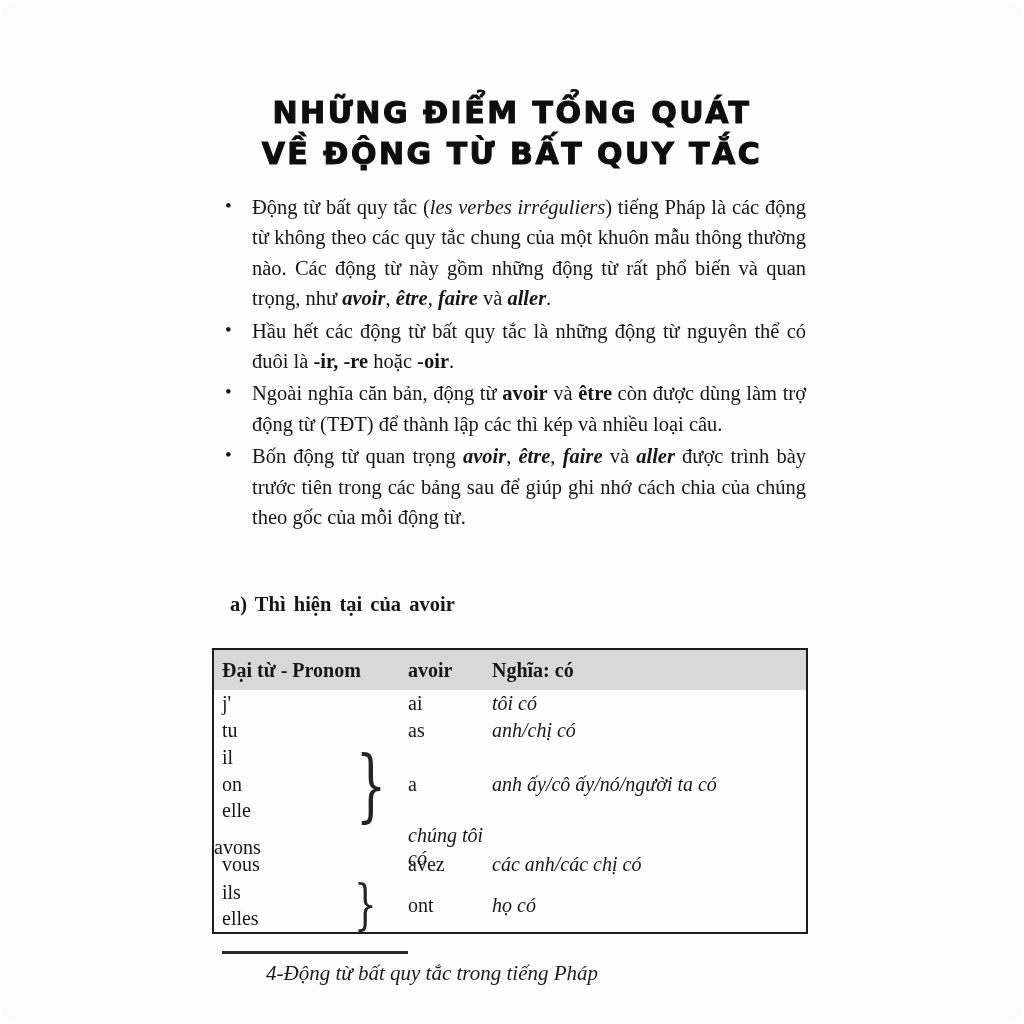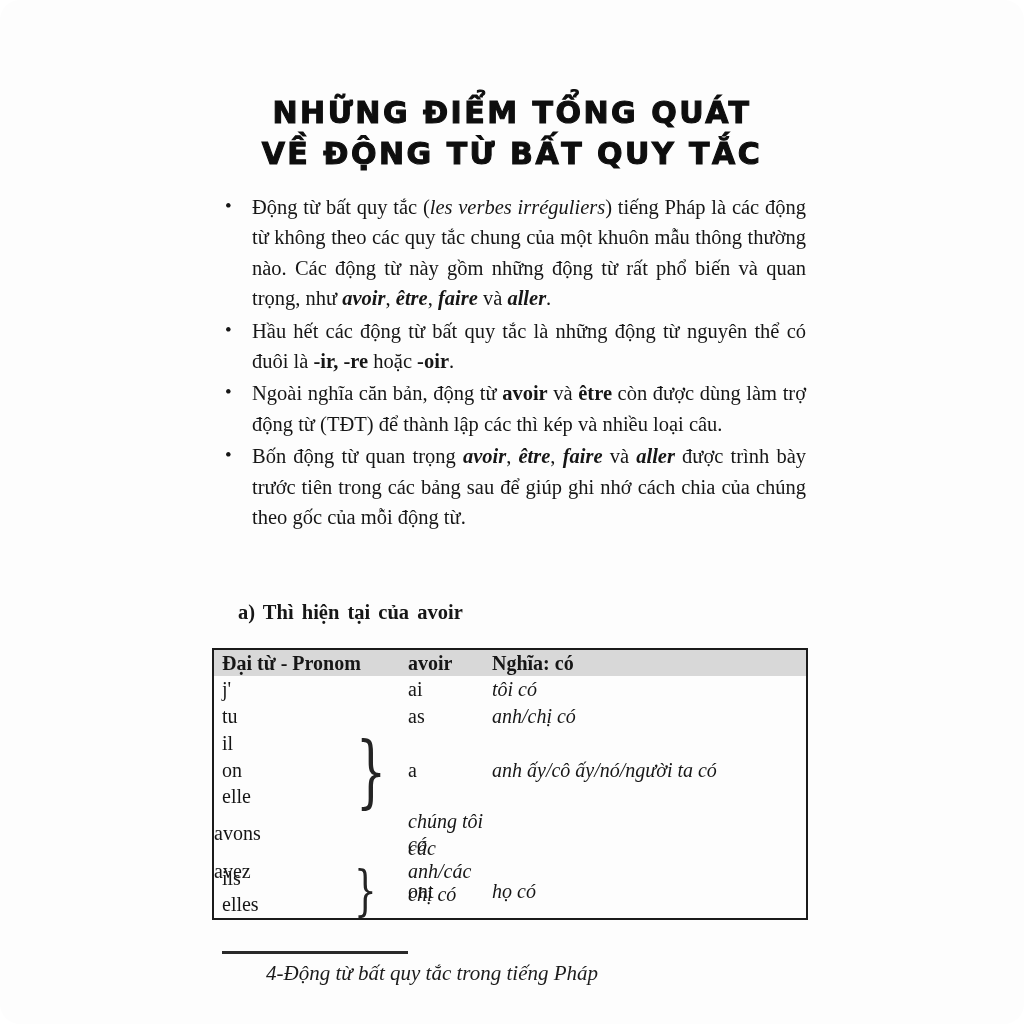--- a/index.html
+++ b/index.html
@@ -16,27 +16,27 @@
   
   .bullets{position:absolute;left:222px;top:192px;width:584px;margin:0;padding:0;list-style:none;
            font-size:20.5px;line-height:30.4px;}
   .bullet{position:relative;padding-left:30px;text-align:justify;margin:0 0 2px 0;}
   .marker{position:absolute;left:3px;top:-1px;font-size:19px;}
   .it{font-style:italic;}
   .bd{font-weight:bold;}
   .bdit{font-weight:bold;font-style:italic;}
 
   
-  .heading{position:absolute;left:222px;top:585px;margin:16px;font-size:20.5px;font-weight:bold;
+  .heading{position:absolute;left:222px;top:585px;margin:8px;font-size:20.5px;font-weight:bold;
            word-spacing:3px;}
 
   
   .conj-table{position:absolute;left:212px;top:648px;width:592px;border:2px solid #1b1b1b;
               font-size:20px;background:#fdfdfd;}
-  .thead{display:grid;grid-template-columns:194px 84px 1fr;height:26px;align-items:center;
+  .thead{display:grid;grid-template-columns:194px 84px 1fr;height:40px;align-items:center;
          background:#d8d8d8;font-weight:bold;}
   .row{display:grid;grid-template-columns:194px 84px 1fr;align-items:center;height:27px;}
   .g3{height:80px;}
   .g2{height:54px;}
   .c1{padding-left:8px;}
   .plist{display:flex;flex-direction:column;justify-content:center;position:relative;height:100%;
          line-height:26.5px;box-sizing:border-box;}
   .mean{font-style:italic;}
   .brace{position:absolute;left:138px;top:50%;font-family:"DejaVu Serif",serif;color:#242424;
          line-height:1;}
@@ -107,20 +107,21 @@
       <span class="c2">a</span>
       <span class="c3 mean">anh ấy/cô ấy/nó/người ta có</span>
     </div>
 
     <div class="row">
       <span class="c2">avons</span>
       <span class="c3 mean">chúng tôi có</span>
     </div>
 
     <div class="row">
+      <span class="c1">vous</span>
       <span class="c2">avez</span>
       <span class="c3 mean">các anh/các chị có</span>
     </div>
 
     <div class="row g2">
       <div class="c1 plist">
         <span>ils</span>
         <span>elles</span>
         <span class="brace b2">}</span>
       </div>

